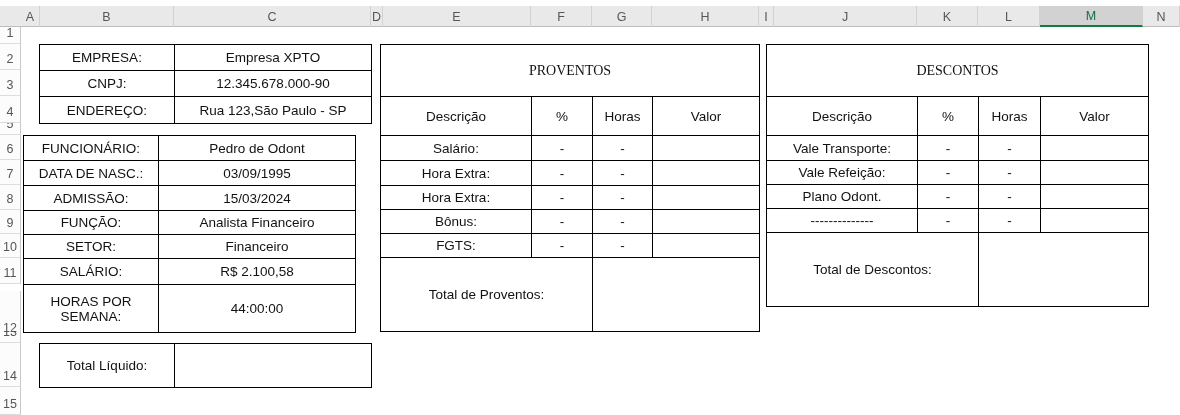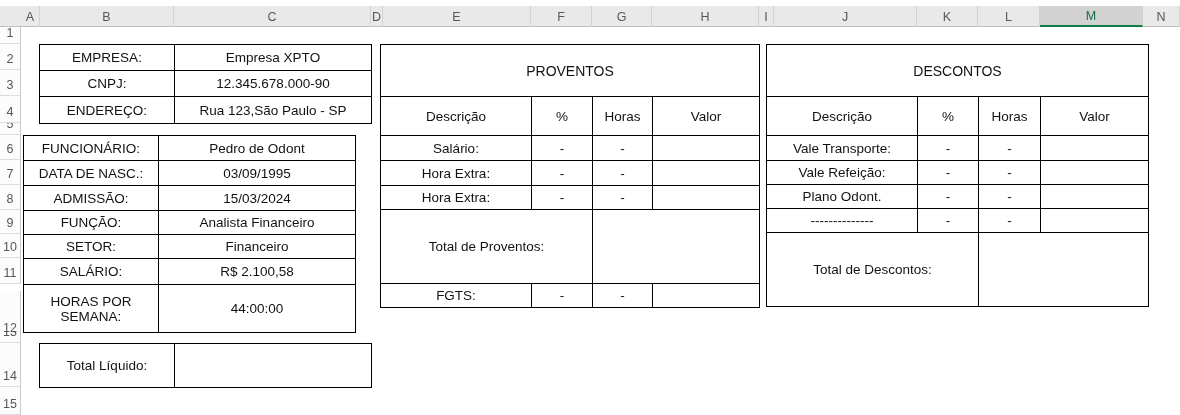--- a/index.html
+++ b/index.html
@@ -23,21 +23,21 @@
   .rowh { position:absolute; left:0; width:21px; background:#fcfcfc;
           border-right:1px solid #c9c9c9; border-bottom:1px solid #dcdcdc;
           display:flex; align-items:flex-end; justify-content:center;
           font-size:12.5px; line-height:14px; color:#565656; overflow:hidden; padding-bottom:3px; }
 
   
   .tbl { position:absolute; border-collapse:collapse; table-layout:fixed;
          font-size:13.5px; color:#121212; background:#fff; }
   .tbl td { border:1.5px solid #000; text-align:center; vertical-align:middle;
             padding:0 2px; overflow:hidden; }
-  .tbl td.title { font-size:14px; }
+  .tbl td.title { font-size:14px;font-family:Liberation Serif, serif; }
 </style>
 </head>
 <body>
 
 <div class="sheet">
 
   <div class="corner">
       <span class="tri"></span>
     </div>
   <div class="colheaders">
@@ -172,29 +172,35 @@
       <td>-</td>
       <td>-</td>
       <td></td>
     </tr>
     <tr style="height:24px">
       <td>Hora Extra:</td>
       <td>-</td>
       <td>-</td>
       <td></td>
     </tr>
+    <tr style="height:24px">
+      <td>Bônus:</td>
+      <td>-</td>
+      <td>-</td>
+      <td></td>
+    </tr>
+    <tr style="height:24px">
+      <td>FGTS:</td>
+      <td>-</td>
+      <td>-</td>
+      <td></td>
+    </tr>
     <tr style="height:74px">
       <td colspan="2">Total de Proventos:</td>
       <td colspan="2"></td>
-    </tr>
-    <tr style="height:24px">
-      <td>FGTS:</td>
-      <td>-</td>
-      <td>-</td>
-      <td></td>
     </tr>
   </tbody>
     </table>
 
   <table class="tbl" style="left:766px;top:44px;width:382px">
     <colgroup>
         <col style="width:151px">
         <col style="width:61px">
         <col style="width:62px">
         <col style="width:108px">

